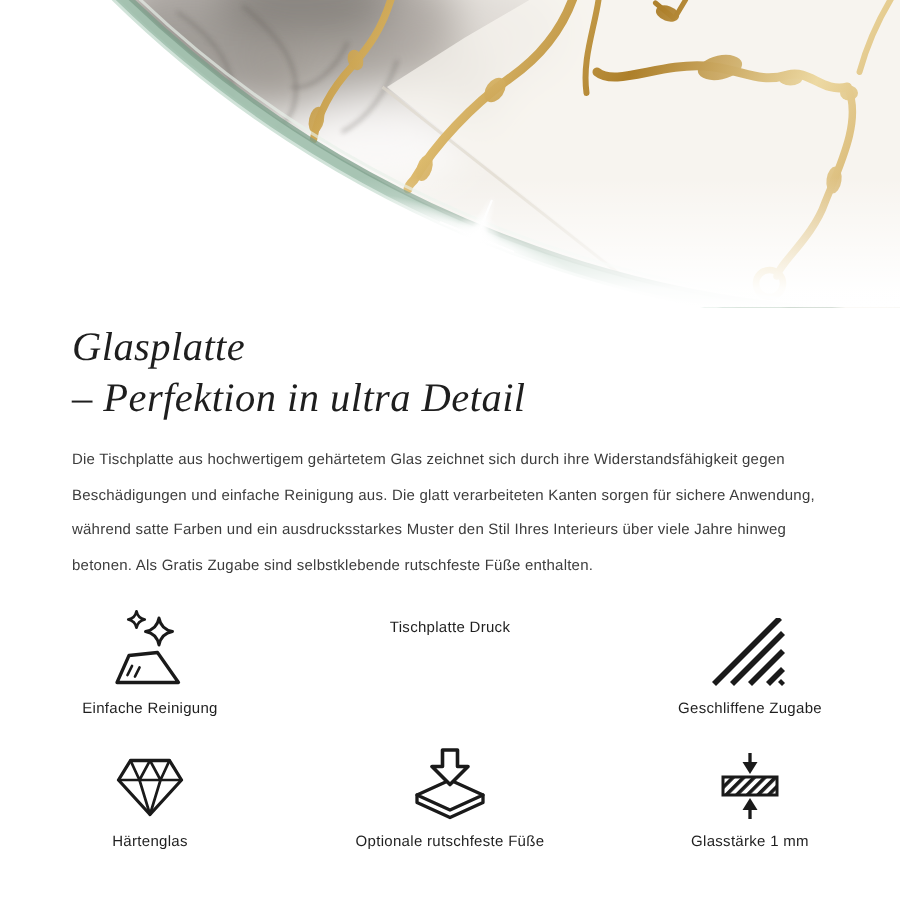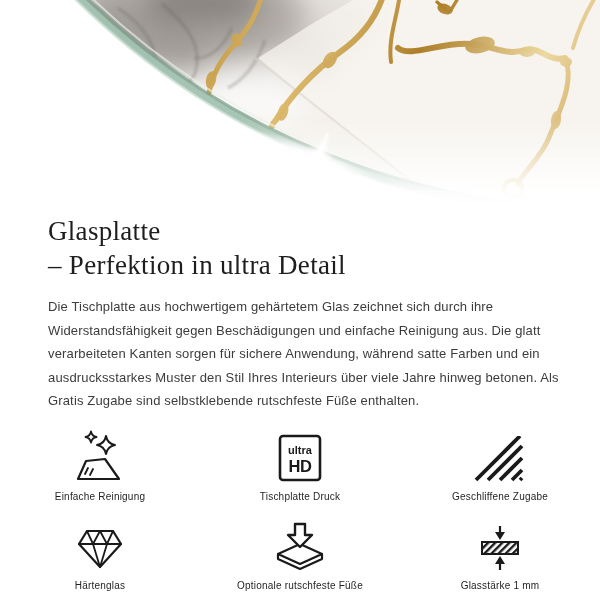--- a/index.html
+++ b/index.html
@@ -9,24 +9,24 @@
   }
   .hero{position:relative;width:600px;height:205px;background:#ffffff;}
   .hero svg{display:block;}
   .content{padding:0 48px;}
   .page-title{
     margin:9px 0 0;
     font-family:"Liberation Serif","DejaVu Serif",serif;
     font-weight:400;font-size:27px;line-height:34px;
     color:#1e1e1e;letter-spacing:.3px;
   }
-  .page-title .title-line{display:block;}
+  .page-title .title-line{display:block;font-style:italic;}
   .description{
     margin:13px 0 0;width:516px;
-    font-size:13px;line-height:23.5px;letter-spacing:.15px;color:#3c3c3c;
+    font-size:10px;line-height:23.5px;letter-spacing:.15px;color:#3c3c3c;
   }
   .features{
     margin-top:15px;width:600px;
     display:grid;grid-template-columns:200px 200px 200px;row-gap:15px;
   }
   .feature{display:flex;flex-direction:column;align-items:center;}
   .icon-box{height:54px;display:flex;align-items:flex-end;justify-content:center;}
   .feature-label{
     margin-top:9px;font-size:10px;letter-spacing:.2px;color:#1f1f1f;white-space:nowrap;
   }
@@ -151,27 +151,20 @@
         <path d="M14,31 L33,29 L47,49 L6,49 Z"></path>
         <path d="M13,44 L16,38 M18,45 L21,39" stroke-width="1.8"></path>
         <path d="M34,6 Q35.4,13.6 43,15 Q35.4,16.4 34,24 Q32.6,16.4 25,15 Q32.6,13.6 34,6 Z" fill="#ffffff" stroke-width="2"></path>
         <path d="M19,1.5 Q19.9,6.1 24.5,7 Q19.9,7.9 19,12.5 Q18.1,7.9 13.5,7 Q18.1,6.1 19,1.5 Z" fill="#ffffff" stroke-width="1.8"></path>
       </svg>
     </div>
     <div class="feature-label">Einfache Reinigung</div>
   </div>
 
   <div class="feature">
-    <div class="icon-box">
-      <svg width="46" height="48" viewBox="0 0 46 48">
-        <rect x="3" y="2" width="40" height="44" rx="3" fill="none" stroke="#1a1a1a" stroke-width="2.6"></rect>
-        <text x="23" y="20" text-anchor="middle" font-family="Liberation Sans, sans-serif" font-size="11" font-weight="bold" fill="#1a1a1a">ultra</text>
-        <text x="23" y="38" text-anchor="middle" font-family="Liberation Sans, sans-serif" font-size="16.5" font-weight="bold" letter-spacing="-0.3" fill="#1a1a1a">HD</text>
-      </svg>
-    </div>
     <div class="feature-label">Tischplatte Druck</div>
   </div>
 
   <div class="feature">
     <div class="icon-box">
       <svg width="52" height="46" viewBox="0 0 52 46">
         <g stroke="#1a1a1a" stroke-width="3.8" stroke-linecap="butt">
           <line x1="2" y1="44" x2="46" y2="0"></line>
           <line x1="14" y1="44" x2="48" y2="10"></line>
           <line x1="26" y1="44" x2="48" y2="22"></line>

